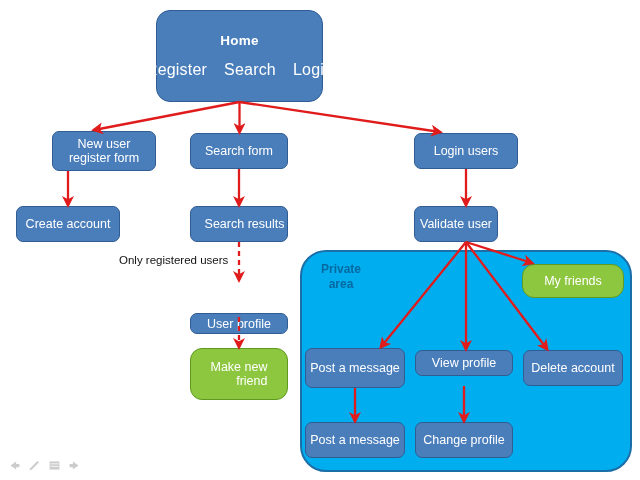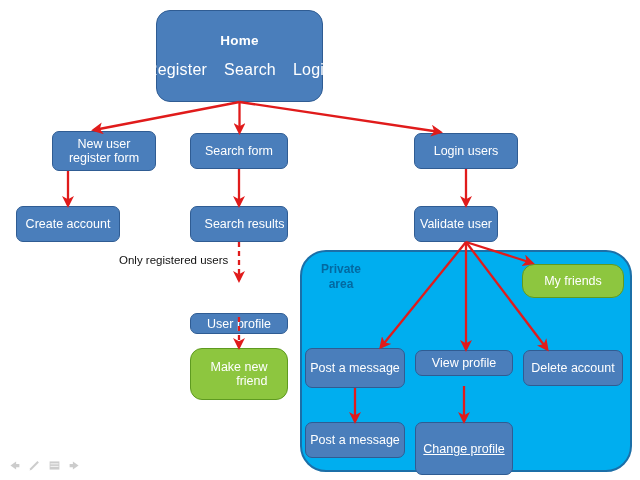--- a/index.html
+++ b/index.html
@@ -216,21 +216,21 @@
       <div class="node node-blue" style="left: 523px; top: 350px; width: 100px; height: 36px; align-items: center;">
         <div>
           <div>Delete account</div>
         </div>
       </div>
       <div class="node node-blue" style="left: 305px; top: 422px; width: 100px; height: 36px;">
         <div>
           <div>Post a message</div>
         </div>
       </div>
-      <div class="node node-blue" style="left: 415px; top: 422px; width: 98px; height: 53px; text-decoration: underline;">
+      <div class="node node-blue" style="left: 415px; top: 422px; width: 98px; height: 36px;">
         <div>
           <div>Change profile</div>
         </div>
       </div>
     </div>
   <div id="labels-host">
       <div class="edge-label" style="left: 119px; top: 254px;">Only registered users</div>
     </div>
 
   <div id="toolbar">

